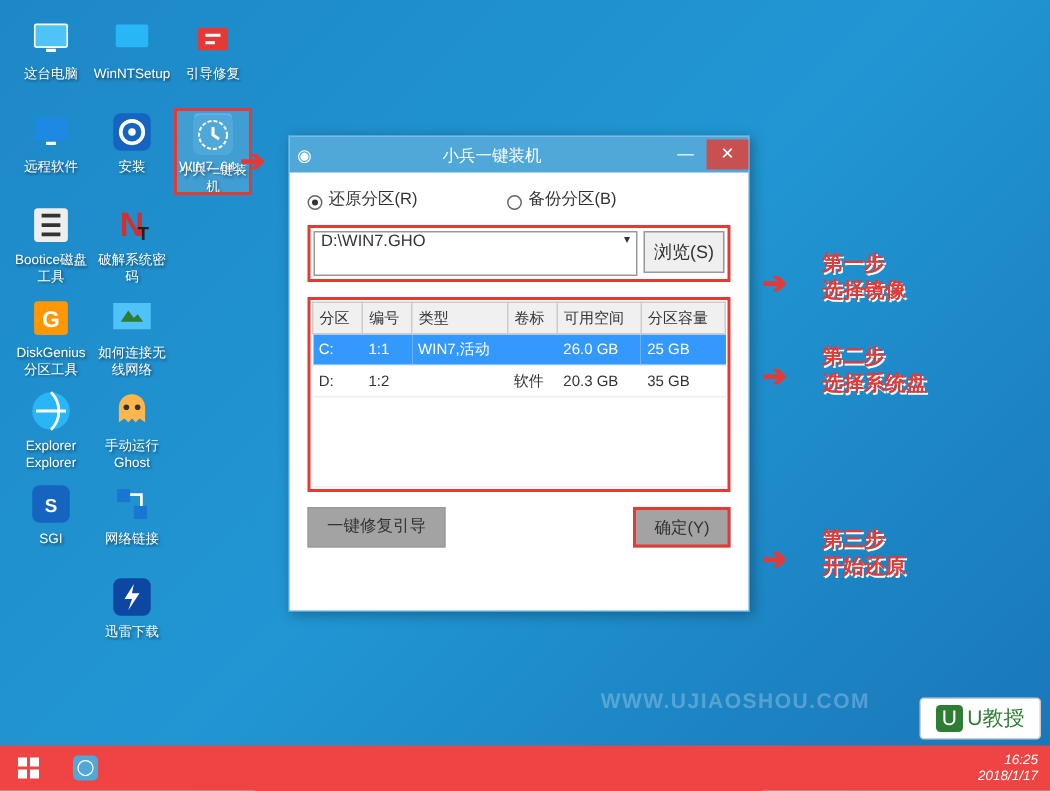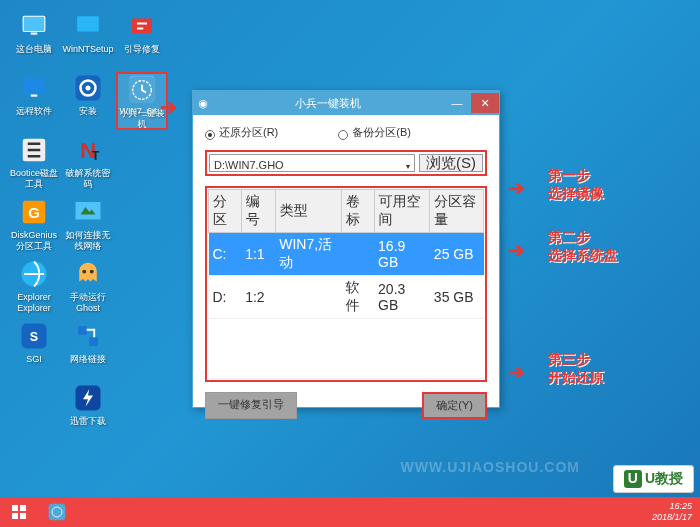--- a/index.html
+++ b/index.html
@@ -25,26 +25,26 @@
 .tbtn.close { background: #c75050; }
 
 .app-body { padding: 10px 12px; font-size: 11px; color: #333; }
 .radio-row { display: flex; gap: 60px; margin-bottom: 10px; }
 .radio-opt { display: flex; align-items: flex-end; gap: 4px; }
 .radio-opt .dot { width: 10px; height: 10px; border: 1px solid #666; border-radius: 50%; display: inline-flex; align-items: center; justify-content: center; }
 .radio-opt .dot.sel::after { content: ""; width: 4px; height: 4px; background: #333; border-radius: 50%; }
 
 .path-label { font-size: 11px; margin-bottom: 4px; }
 .path-row { display: flex; gap: 4px; border: 2px solid #e53935; padding: 2px; }
-.path-input { flex: 1; height: 18px; border: 1px solid #999; background: #fff; font-size: 11px; padding: 0 4px; display: flex; align-items: flex-end; justify-content: space-between; }
+.path-input { flex: 1; height: 30px; border: 1px solid #999; background: #fff; font-size: 11px; padding: 0 4px; display: flex; align-items: flex-start; justify-content: space-between; }
 .path-input .dd { font-size: 8px; }
-.browse-btn { height: 18px; padding: 0 6px; border: 1px solid #999; background: #efefef; font-size: 15px; display: flex; align-items: center; cursor: pointer; }
+.browse-btn { height: 28px; padding: 0 6px; border: 1px solid #999; background: #efefef; font-size: 12px; display: flex; align-items: center; cursor: pointer; }
 
 .table-wrap { margin-top: 10px; border: 2px solid #e53935; padding: 1px; }
-.tbl { width: 100%; border-collapse: collapse; font-size: 14px; }
+.tbl { width: 100%; border-collapse: collapse; font-size: 10px; }
 .tbl th { background: #f0f0f0; border: 1px solid #ccc; padding: 3px 4px; font-weight: normal; text-align: left; }
 .tbl td { border-bottom: 1px solid #eee; padding: 3px 4px; }
 .tbl tr.sel td { background: #3399ff; color: #fff; }
 .tbl-space { height: 60px; }
 
 .btn-row { display: flex; justify-content: space-between; margin-top: 10px; }
 .btn { padding: 4px 12px; border: 1px solid #999; background: #a3a3a3; font-size: 11px; cursor: pointer; }
 .btn.confirm { border: 2px solid #e53935; }
 
 .status-row { font-size: 9px; color: #666; margin-top: 8px; border-top: 1px solid #ddd; padding-top: 4px; }
@@ -54,21 +54,21 @@
 .arrow { position: absolute; color: #e53935; font-size: 20px; font-weight: bold; }
 
 
 .taskbar { position: absolute; bottom: 0; left: 0; width: 100%; height: 30px; background: #ef4444; display: flex; align-items: center; font-style: italic; }
 .start-btn { width: 38px; height: 30px; display: flex; align-items: center; justify-content: center; color: #fff; font-size: 16px; cursor: pointer; }
 .task-item { width: 38px; height: 30px; display: flex; align-items: center; justify-content: center; color: #fff; cursor: pointer; }
 .tray { margin-left: auto; color: #fff; font-size: 9px; text-align: right; padding: 0 8px; line-height: 11px; }
 
 
 .watermark-site { position: absolute; right: 120px; bottom: 52px; color: rgba(255,255,255,0.25); font-size: 14px; letter-spacing: 1px; font-weight: bold; }
-.watermark-logo { position: absolute; right: 6px; bottom: 34px; background: #fff; border: 1px solid #ccc; padding: 4px 10px; font-size: 14px; font-weight: bold; color: #2e7d32; border-radius: 3px; }
+.watermark-logo { position: absolute; right: 6px; bottom: 34px; background: #fff; border: 1px solid #ccc; padding: 4px 10px; font-size: 14px; font-weight: normal; color: #2e7d32; border-radius: 3px; }
 .watermark-logo .b { display: inline-block; width: 18px; height: 18px; background: #2e7d32; color: #fff; text-align: center; border-radius: 3px; margin-right: 3px; }
 
 
 .svg-monitor { width: 30px; height: 26px; }
 </style>
 </head>
 <body>
 
 <div class="desktop">
   <div class="icon-grid">
@@ -270,21 +270,21 @@
             <th>可用空间</th>
             <th>分区容量</th>
           </tr>
             </thead>
           <tbody>
             <tr class="sel">
               <td>C:</td>
               <td>1:1</td>
               <td>WIN7,活动</td>
               <td></td>
-              <td>16.9 GB</td>
+              <td>26.0 GB</td>
               <td>25 GB</td>
             </tr>
             <tr>
               <td>D:</td>
               <td>1:2</td>
               <td></td>
               <td>软件</td>
               <td>20.3 GB</td>
               <td>35 GB</td>
             </tr>

